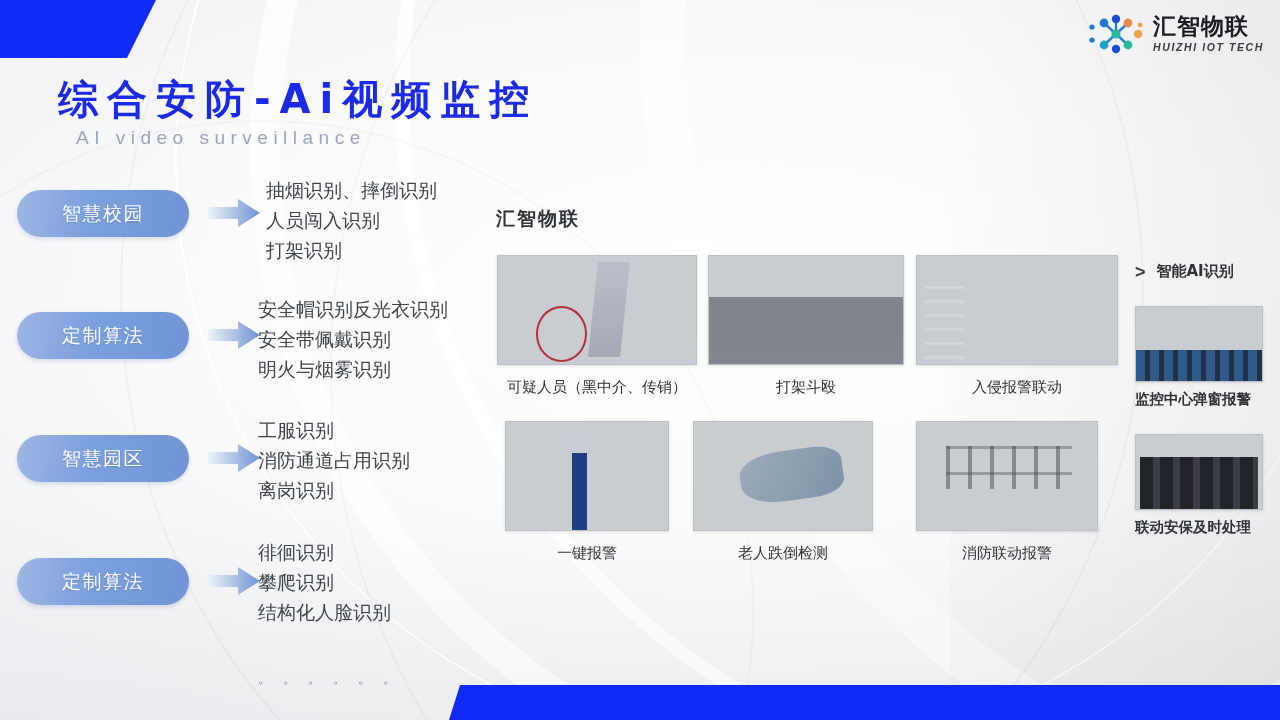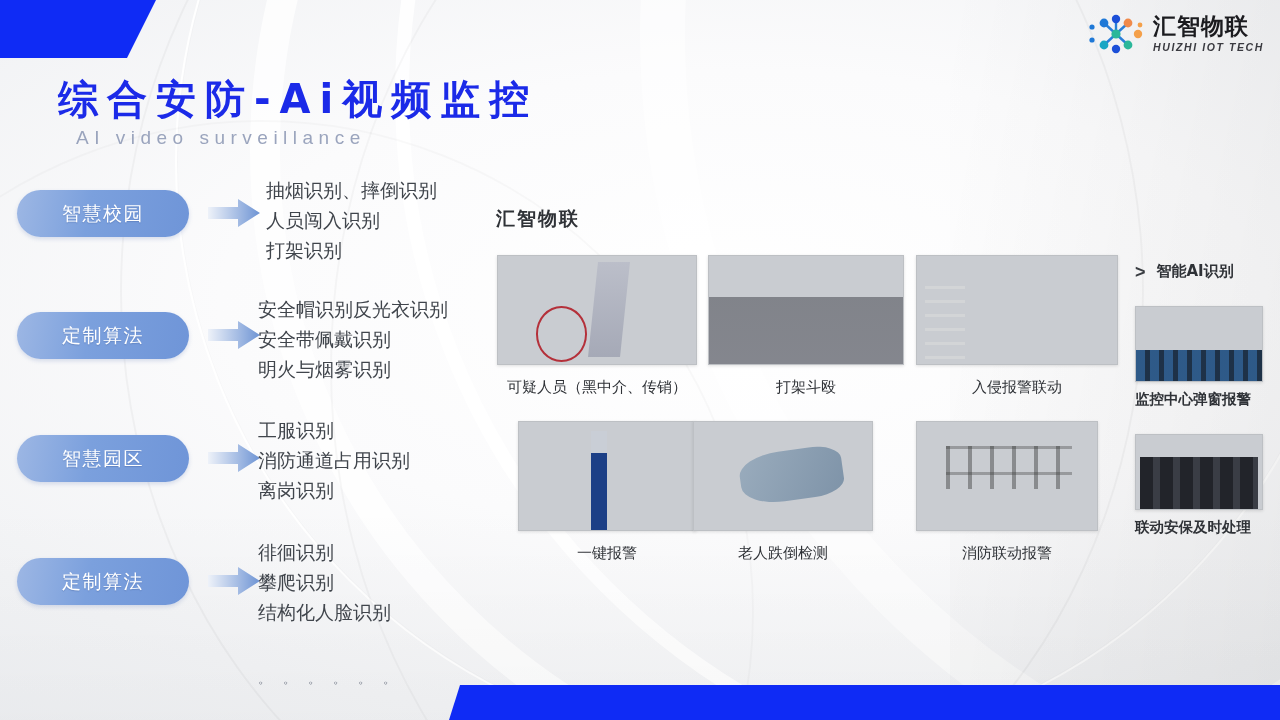--- a/index.html
+++ b/index.html
@@ -283,21 +283,21 @@
   <div class="card" style="left:708px;top:255px;width:196px">
     <div class="ph img-fight" style="height:108px"></div>
     <div class="cap">打架斗殴</div>
   </div>
 
   <div class="card" style="left:916px;top:255px;width:202px">
     <div class="ph img-wall" style="height:108px"></div>
     <div class="cap">入侵报警联动</div>
   </div>
 
-  <div class="card" style="left:518px;top:421px;width:178px">
+  <div class="card" style="left:505px;top:421px;width:164px">
     <div class="ph img-pole" style="height:108px"></div>
     <div class="cap">一键报警</div>
   </div>
 
   <div class="card" style="left:693px;top:421px;width:180px">
     <div class="ph img-fall" style="height:108px"></div>
     <div class="cap">老人跌倒检测</div>
   </div>
 
   <div class="card" style="left:916px;top:421px;width:182px">

